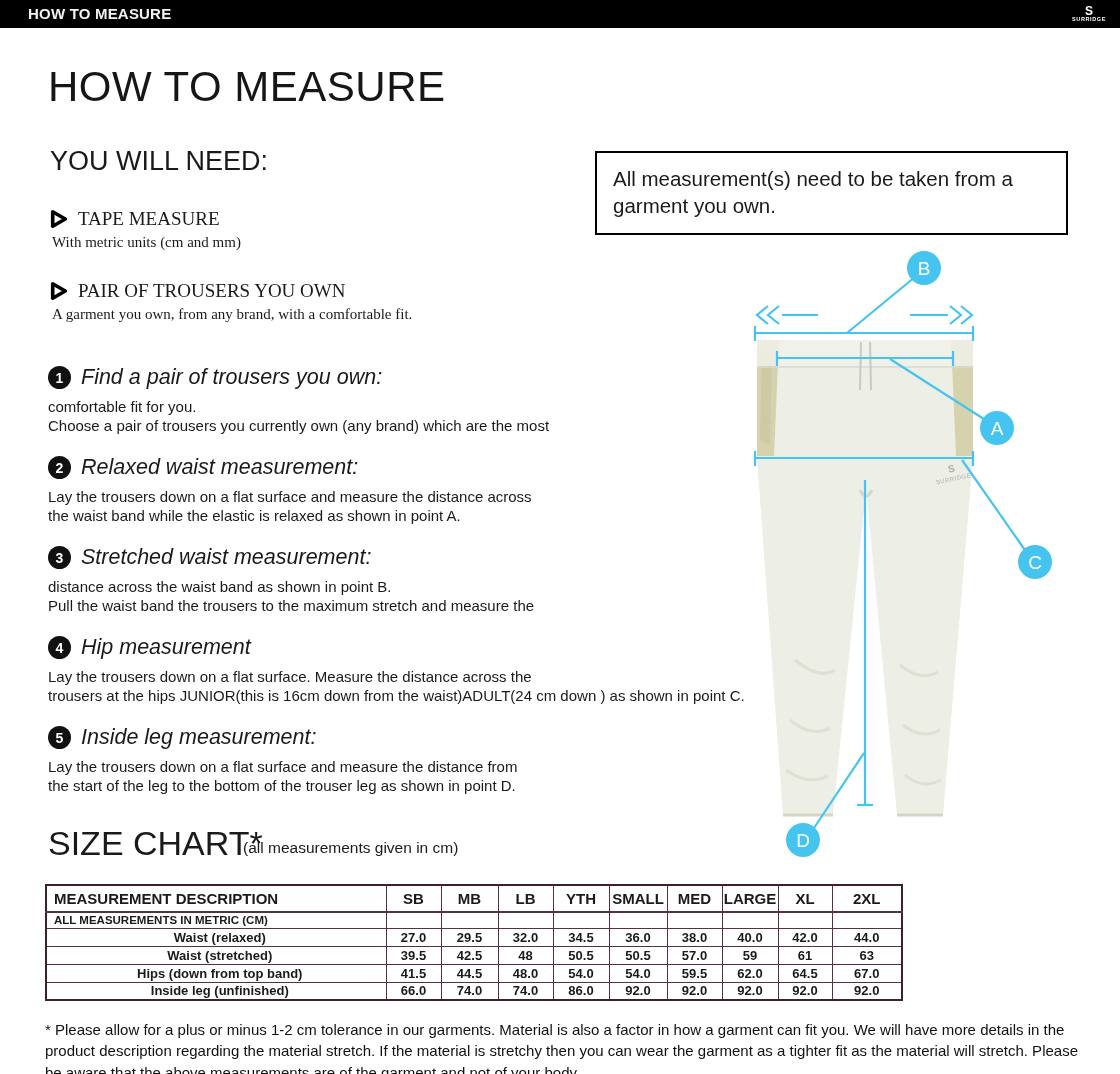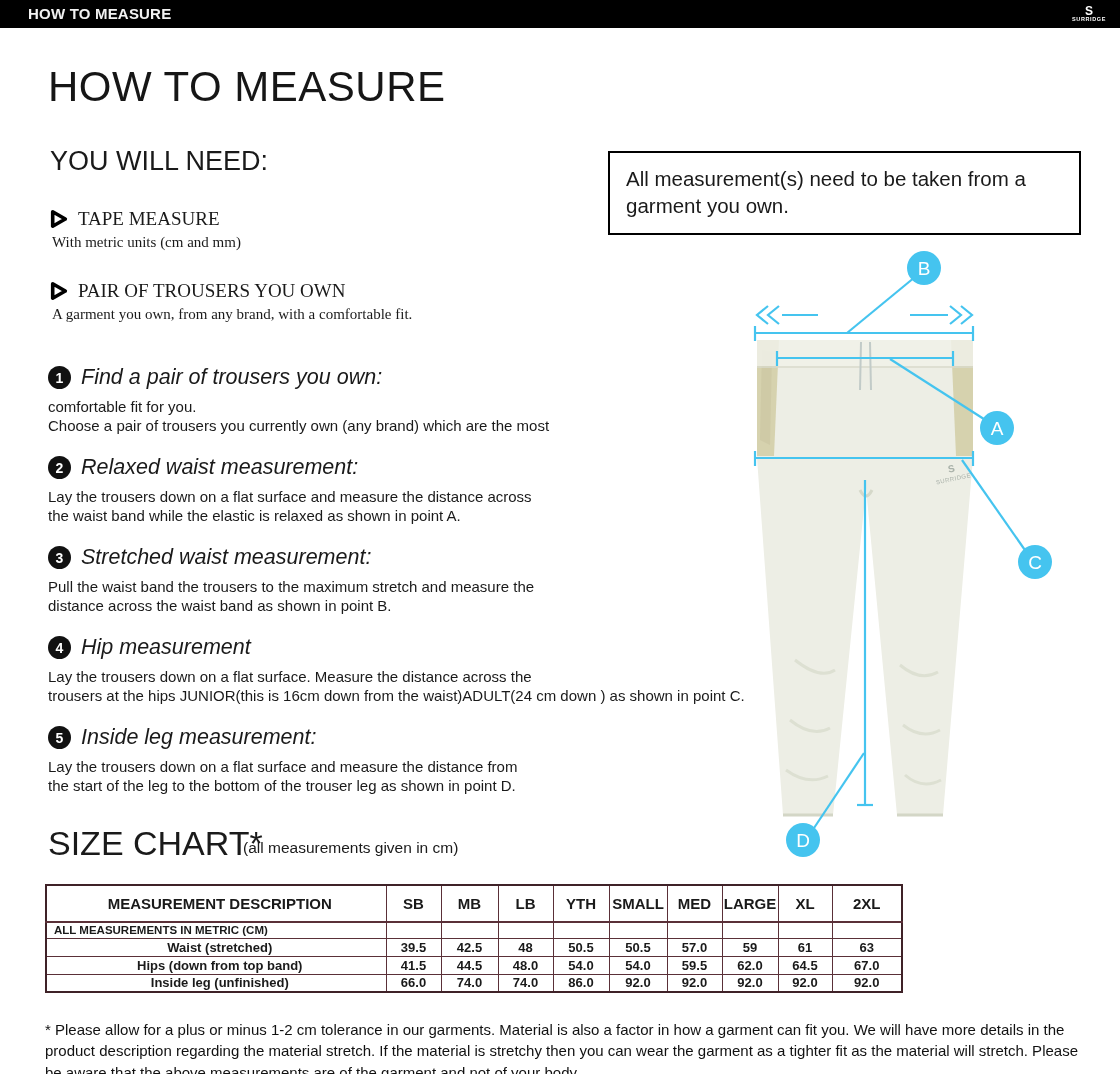--- a/index.html
+++ b/index.html
@@ -20,38 +20,38 @@
 
   .ywn-heading { position:absolute; left:50px; top:146px; font-size:27px; font-weight:400; }
 
   .need-item { position:absolute; left:50px;font-family:Liberation Serif, serif; }
   .need-item .row { display:flex; align-items:center; gap:10px; }
   .need-label { font-size:19px; font-weight:400; }
   .need-sub { font-size:15px; margin-top:4px; margin-left:2px; }
   .tri-icon { width:18px; height:20px; }
 
   .note-box { position:absolute; left:595px; top:151px; width:473px;
-    border:2px solid #000; padding:12px 4px 14px 16px; font-size:20.5px; line-height:1.32;margin-left:13px; }
+    border:2px solid #000; padding:12px 4px 14px 16px; font-size:20.5px; line-height:1.32; }
 
   .step { position:absolute; left:48px; }
   .step-head { display:flex; align-items:center; gap:10px; }
   .step-num { width:23px; height:23px; border-radius:50%; background:#111; color:#fff;
     font-size:14px; font-weight:bold; display:flex; align-items:center; justify-content:center; flex:0 0 auto; }
   .step-title { font-size:21.5px; font-weight:400;font-style:italic; }
   .step-body { margin-top:7px; font-size:15px; line-height:19px; white-space:nowrap; }
 
   .size-chart-heading { position:absolute; left:48px; top:824px; font-size:34px; font-weight:400; }
   .size-chart-sub { position:absolute; left:243px; top:839px; font-size:15.5px; }
 
   table.size-table { position:absolute; left:45px; top:884px; width:856px;
     border-collapse:collapse; table-layout:fixed; }
   table.size-table td, table.size-table th { border:1px solid #5a3038; overflow:hidden; }
   table.size-table { border:2px solid #3f2228; }
   th.desc, td.label { text-align:left; padding-left:7px; border-right-width:2px; }
-  tr.hdr th { height:37px; font-size:15px; font-weight:bold; border-bottom-width:2px;text-align:center; }
+  tr.hdr th { height:27px; font-size:15px; font-weight:bold; border-bottom-width:2px; }
   tr.metric td { height:16px; font-size:11.5px; font-weight:bold; }
   tr.data td { height:18px; font-size:13px; text-align:center; }
   tr.data td.label { font-weight:bold; }
   tr.data td.val { font-weight:600; }
 
   .footnote { position:absolute; left:45px; top:1019px; width:1050px;
     font-size:15px; line-height:1.42; color:#111; }
 
   .diagram { position:absolute; left:700px; top:240px; width:420px; height:650px; }
 </style>
@@ -113,22 +113,22 @@
       <div>the waist band while the elastic is relaxed as shown in point A.</div>
   </div>
 </div>
 
 <div class="step" style="top:545px">
   <div class="step-head">
     <div class="step-num">3</div>
     <div class="step-title">Stretched waist measurement:</div>
   </div>
   <div class="step-body">
-    <div>Pull the waist band the trousers to the maximum stretch and measure the</div>
-      <div>distance across the waist band as shown in point B.</div>
+    <div>distance across the waist band as shown in point B.</div>
+      <div>Pull the waist band the trousers to the maximum stretch and measure the</div>
   </div>
 </div>
 
 <div class="step" style="top:635px">
   <div class="step-head">
     <div class="step-num">4</div>
     <div class="step-title">Hip measurement</div>
   </div>
   <div class="step-body">
     <div>Lay the trousers down on a flat surface. Measure the distance across the</div>
@@ -253,20 +253,32 @@
         <td></td>
         <td></td>
         <td></td>
         <td></td>
         <td></td>
         <td></td>
         <td></td>
         <td></td>
   </tr>
   <tr class="data">
+    <td class="label">Waist (relaxed)</td>
+    <td class="val">27.0</td>
+    <td class="val">29.5</td>
+    <td class="val">32.0</td>
+    <td class="val">34.5</td>
+    <td class="val">36.0</td>
+    <td class="val">38.0</td>
+    <td class="val">40.0</td>
+    <td class="val">42.0</td>
+    <td class="val">44.0</td>
+  </tr>
+  <tr class="data">
     <td class="label">Waist (stretched)</td>
     <td class="val">39.5</td>
     <td class="val">42.5</td>
     <td class="val">48</td>
     <td class="val">50.5</td>
     <td class="val">50.5</td>
     <td class="val">57.0</td>
     <td class="val">59</td>
     <td class="val">61</td>
     <td class="val">63</td>

